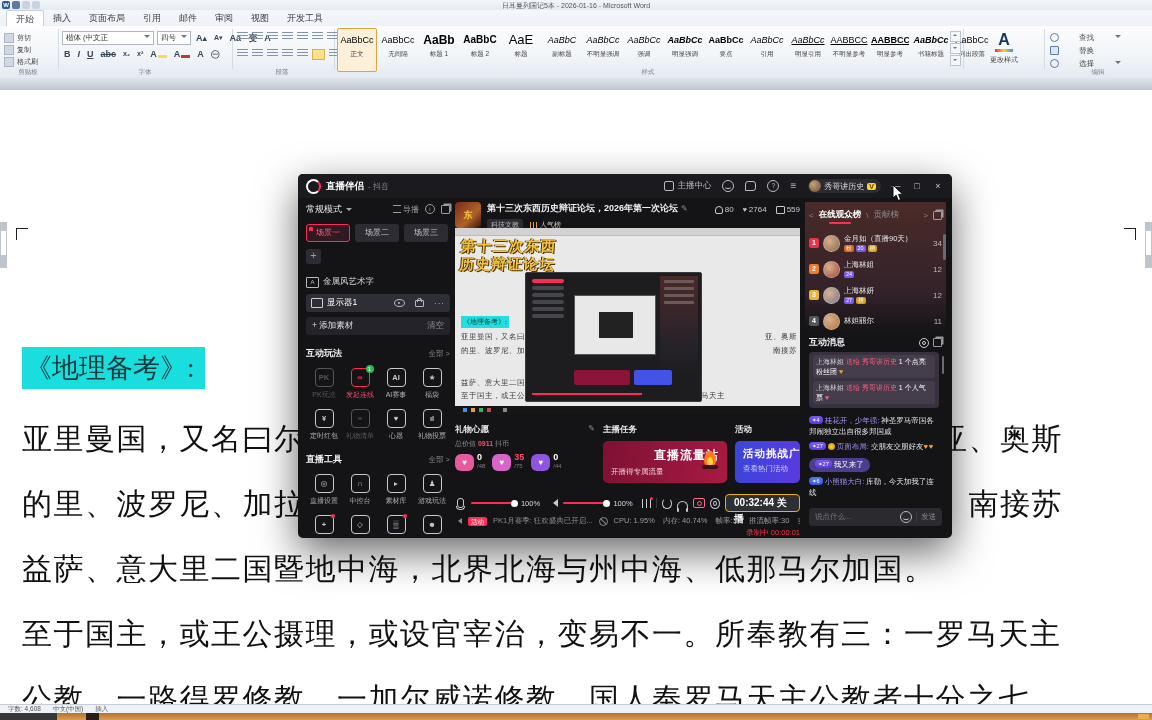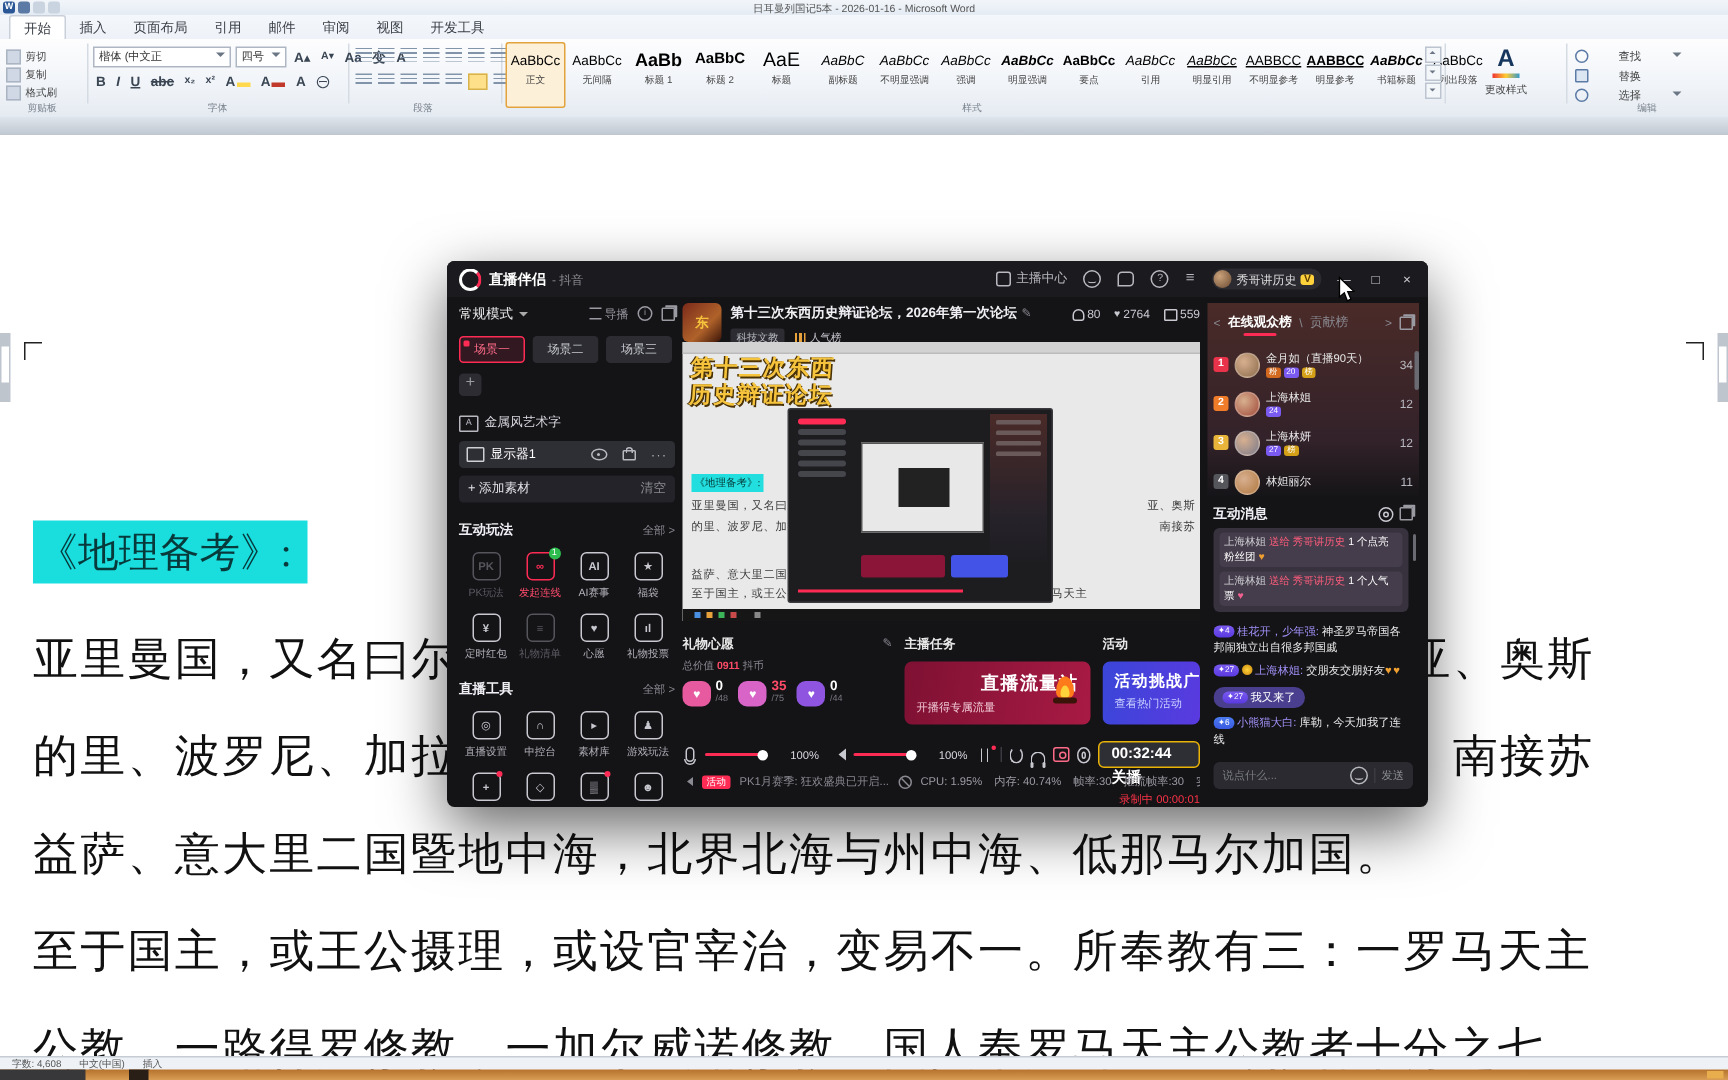--- a/index.html
+++ b/index.html
@@ -242,21 +242,21 @@
   .f2{position:absolute;bottom:5px;left:5px;width:6px;height:8px;background:#ffd23c;
     border-radius:50% 50% 45% 45%/70% 70% 30% 30%;}
   .f3{position:absolute;bottom:1px;left:0;width:16px;height:4px;background:#3a1408;border-radius:2px;}
 
   .ctrl{position:absolute;left:0;top:292px;width:345px;height:18px;display:flex;align-items:center;gap:5px;}
   .mic{width:5px;height:8px;border:1px solid #c8c8d0;border-radius:3px;position:relative;margin:0 2px;}
   .mic::after{content:"";position:absolute;left:-2.5px;right:-2.5px;bottom:-3px;height:3px;
     border:1px solid #c8c8d0;border-top:none;border-radius:0 0 4px 4px;}
   .slider{width:50px;height:2px;background:#fe2c55;border-radius:1px;position:relative;}
   .slider::after{content:"";position:absolute;right:-2px;top:-2.5px;width:7px;height:7px;background:#fff;border-radius:50%;}
-  .pct{font-size:7.5px;color:#d8d8de;margin-left:12px;}
+  .pct{font-size:7.5px;color:#d8d8de;}
   .spk{width:0;height:0;border:4px solid transparent;border-right:5px solid #c8c8d0;margin-left:4px;}
   .mix{width:10px;height:9px;background:repeating-linear-gradient(to right,#c8c8d0 0 1px,transparent 1px 4px);
     position:relative;margin-left:4px;}
   .mix::after{content:"";position:absolute;top:-2px;right:-2px;width:3px;height:3px;background:#fe2c55;border-radius:50%;}
   .vd{width:1px;height:10px;background:#3a3a40;}
   .rot{width:9px;height:9px;border:1.2px solid #c8c8d0;border-radius:50%;border-top-color:transparent;}
   .hs{width:10px;height:7px;border:1.2px solid #c8c8d0;border-bottom:none;border-radius:6px 6px 0 0;position:relative;margin-top:3px;}
   .hs::before,.hs::after{content:"";position:absolute;bottom:-3px;width:2px;height:4px;background:#c8c8d0;border-radius:1px;}
   .hs::before{left:-1px;} .hs::after{right:-1px;}
   .rec{width:11px;height:8px;border:1.2px solid #fe6b88;border-radius:2px;position:relative;}
@@ -938,21 +938,21 @@
           <span class="ic-pop"></span>
         </span>
       </div>
       <div class="pinned" id="pinned">
           <div class="pmsg"><span class="pname">上海林姐 </span><span class="pact">送给 秀哥讲历史 </span><span class="pitem">1 个点亮粉丝团 </span><span class="pheart" style="color: rgb(240, 160, 48);">♥</span></div>
           <div class="pmsg"><span class="pname">上海林姐 </span><span class="pact">送给 秀哥讲历史 </span><span class="pitem">1 个人气票 </span><span class="pheart" style="color: rgb(240, 96, 144);">♥</span></div>
         </div>
       <div class="pscroll"></div>
       <div class="chat" id="chat">
           <div class="cmsg"><span class="cb">✦4</span><span class="cname">桂花开，少年强: </span><span>神圣罗马帝国各邦闹独立出自很多邦国戚</span></div>
-          <div class="cmsg"><span class="cb">✦27</span><span class="medal"></span><span class="cname">上海林姐: </span><span>交朋友交朋好友</span><span class="emote">♥♥</span></div>
+          <div class="cmsg"><span class="cb">✦27</span><span class="medal"></span><span class="cname">页面布局: </span><span>交朋友交朋好友</span><span class="emote">♥♥</span></div>
           <div class="cmsg"><span class="cbubble"><span class="cb">✦27</span><span>我又来了</span></span></div>
           <div class="cmsg"><span class="cb blue">✦6</span><span class="cname">小熊猫大白: </span><span>库勒，今天加我了连线</span></div>
         </div>
       <div class="inputrow">
         <span class="iph">说点什么...</span>
         <span class="ic-smile"></span>
         <span class="vd"></span>
         <span class="send">发送</span>
       </div>
     </div>

